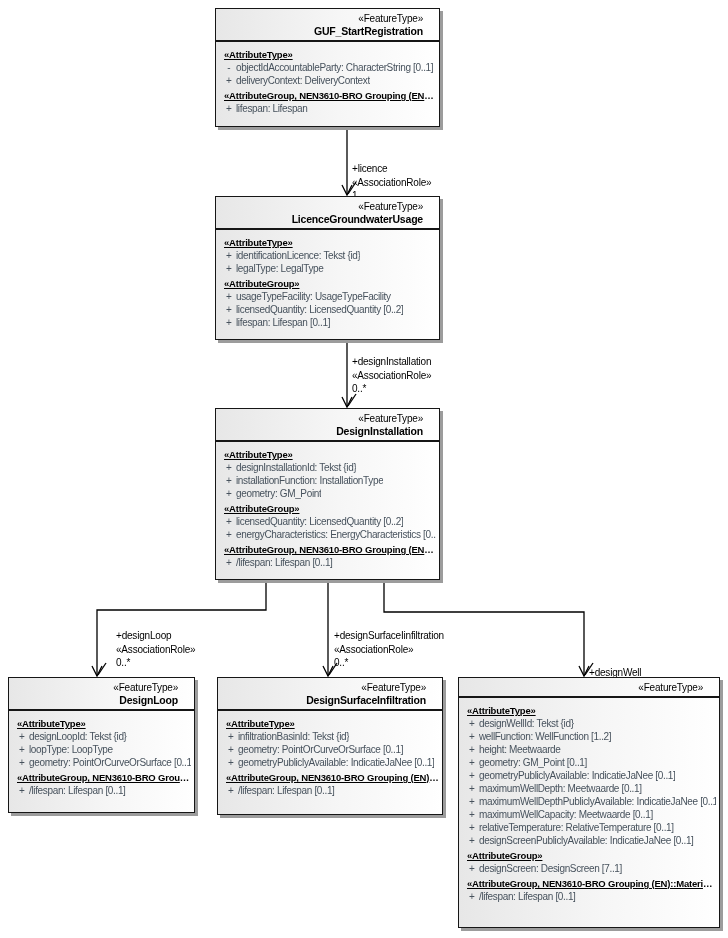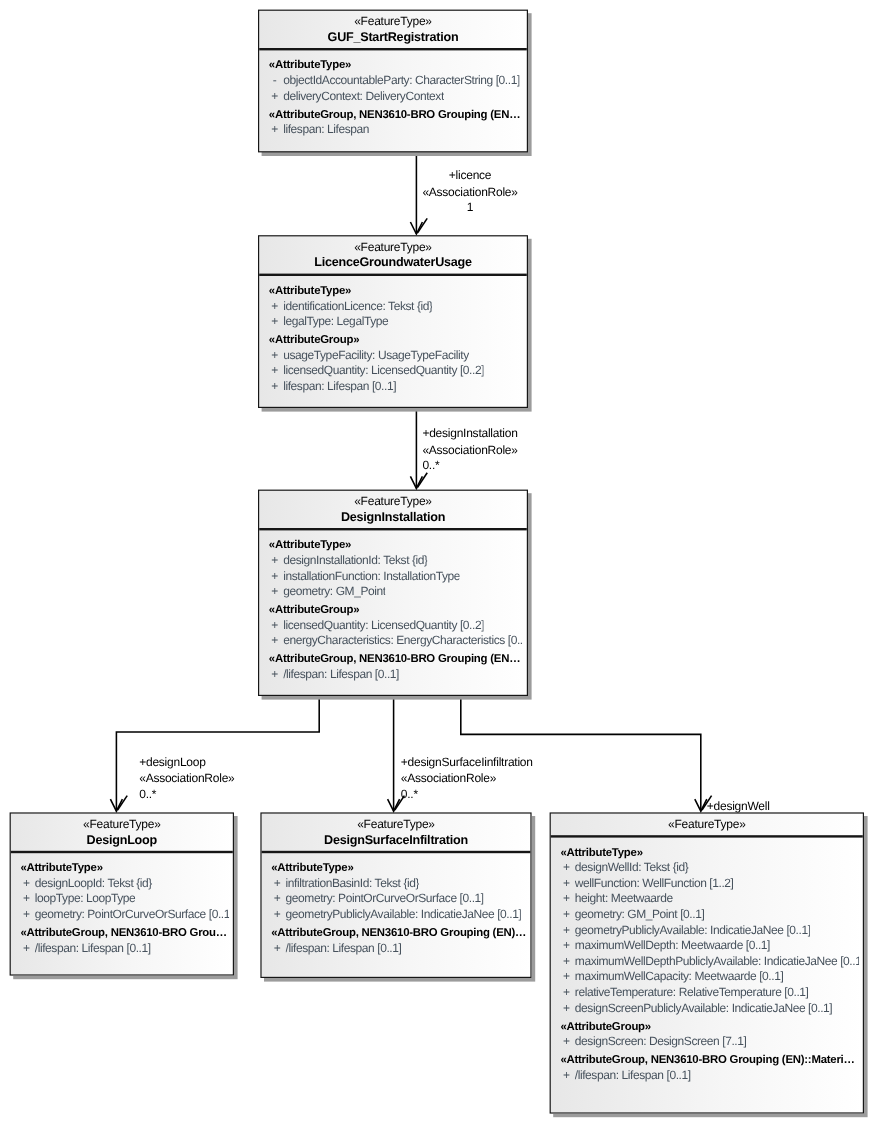--- a/index.html
+++ b/index.html
@@ -6,28 +6,28 @@
   body{width:728px;height:938px;position:relative;font-family:"Liberation Sans",sans-serif;overflow:hidden;}
   .canvas{position:absolute;left:0;top:0;width:728px;height:938px;}
   svg.connectors{position:absolute;left:0;top:0;pointer-events:none;}
 
   .uml-box{
     position:absolute;box-sizing:border-box;
     border:1.5px solid #161616;
     background:linear-gradient(to right,#e7e7e7 0%,#f6f6f6 55%,#ffffff 100%);
     box-shadow:3px 3px 0 #9c9c9c;
   }
-  .uml-header{border-bottom:2px solid #161616;text-align:center;padding:4px 16px 3px;}
+  .uml-header{border-bottom:2px solid #161616;text-align:right;padding:4px 16px 3px;}
   .stereo{font-size:10px;color:#000;letter-spacing:-0.2px;}
   .title{font-size:10.5px;font-weight:bold;color:#000;margin-top:1px;letter-spacing:-0.2px;}
   .uml-body{padding:4px 3px 3px 6px;overflow:hidden;}
   .sec-h{
     font-size:9.5px;font-weight:bold;color:#000;
     padding:3px 0 1px 2px;letter-spacing:-0.2px;
-    white-space:nowrap;overflow:hidden;text-overflow:ellipsis;
+    white-space:nowrap;overflow:hidden;text-overflow:ellipsis;text-decoration:underline;
   }
   .row{display:flex;align-items:baseline;font-size:10px;color:#47525d;line-height:13px;white-space:nowrap;overflow:hidden;}
   .row .vis{flex:0 0 14px;width:14px;text-align:center;}
   .row .txt{letter-spacing:-0.35px;overflow:hidden;min-width:0;}
 
   .conn-label{position:absolute;font-size:10px;color:#000;line-height:13.5px;white-space:nowrap;letter-spacing:-0.2px;}
   .conn-label div{height:13.5px;}
 </style>
 </head>
 <body>
@@ -52,21 +52,21 @@
       <path d="M328 580 L328 676"></path>
       <path d="M323 666 L328 676 L333 666"></path>
       <path d="M329 675 L337 663"></path>
 
       <path d="M384 580 L384 612 L584 612 L584 676"></path>
       <path d="M579 666 L584 676 L589 666"></path>
       <path d="M585 675 L593 663"></path>
     </g>
   </svg>
 
-  <div class="conn-label" style="left:352px;top:140px;text-align:center;">
+  <div class="conn-label" style="left:352px;top:162px;">
     <div>+licence</div>
     <div>«AssociationRole»</div>
     <div>1</div>
   </div>
   <div class="conn-label" style="left:352px;top:355px;">
     <div>+designInstallation</div>
     <div>«AssociationRole»</div>
     <div>0..*</div>
   </div>
   <div class="conn-label" style="left:116px;top:629px;">

